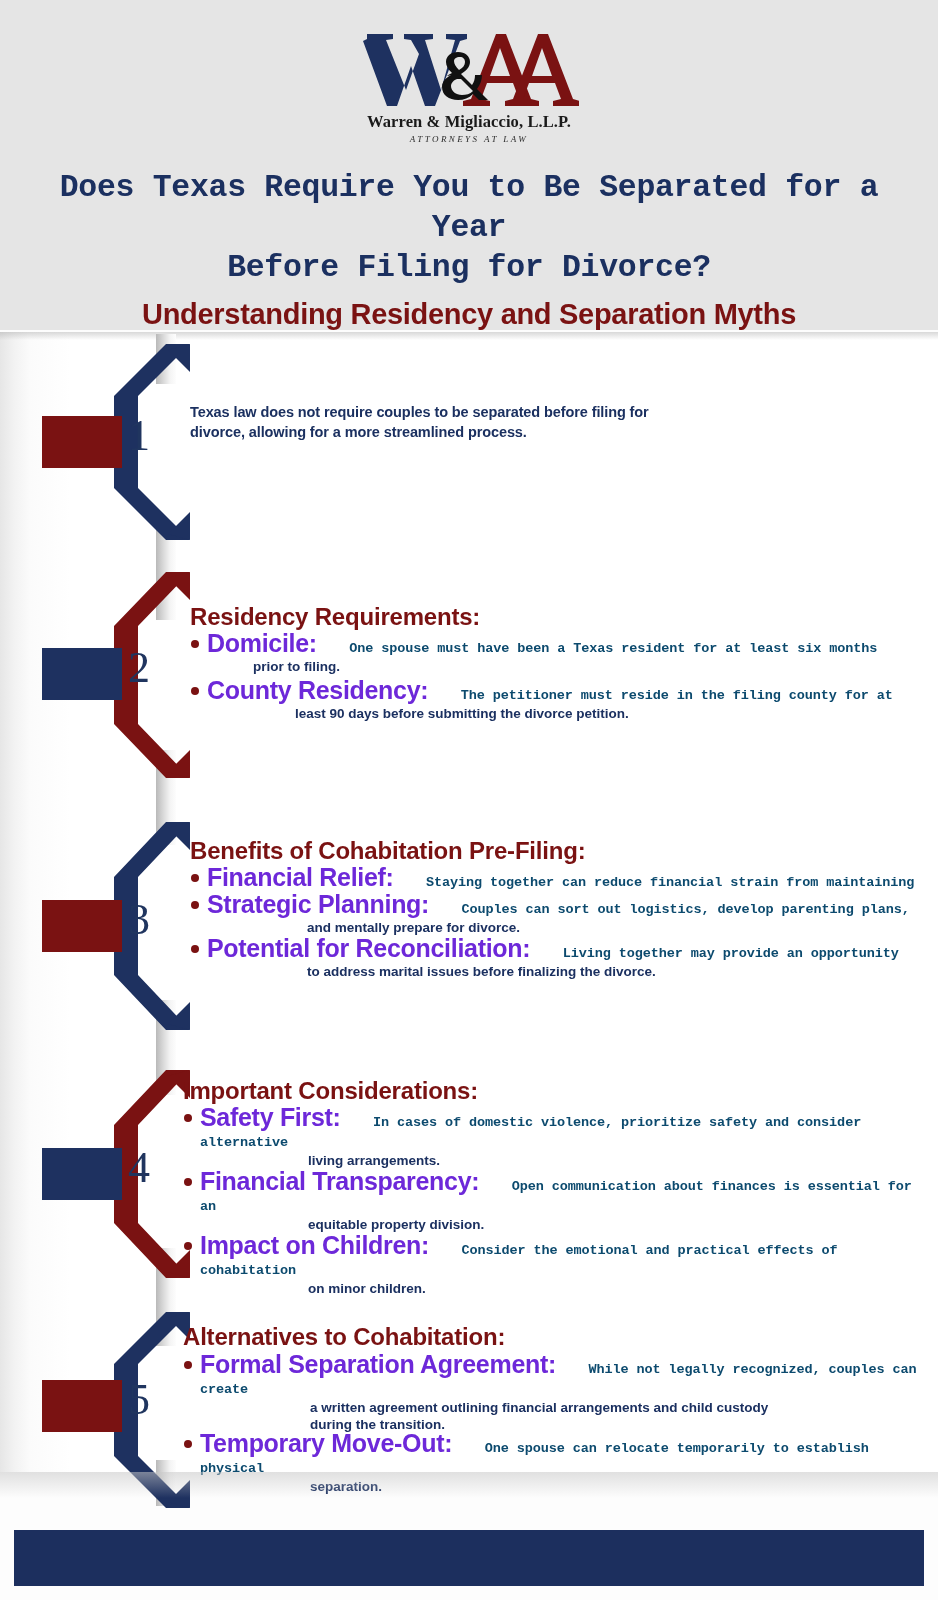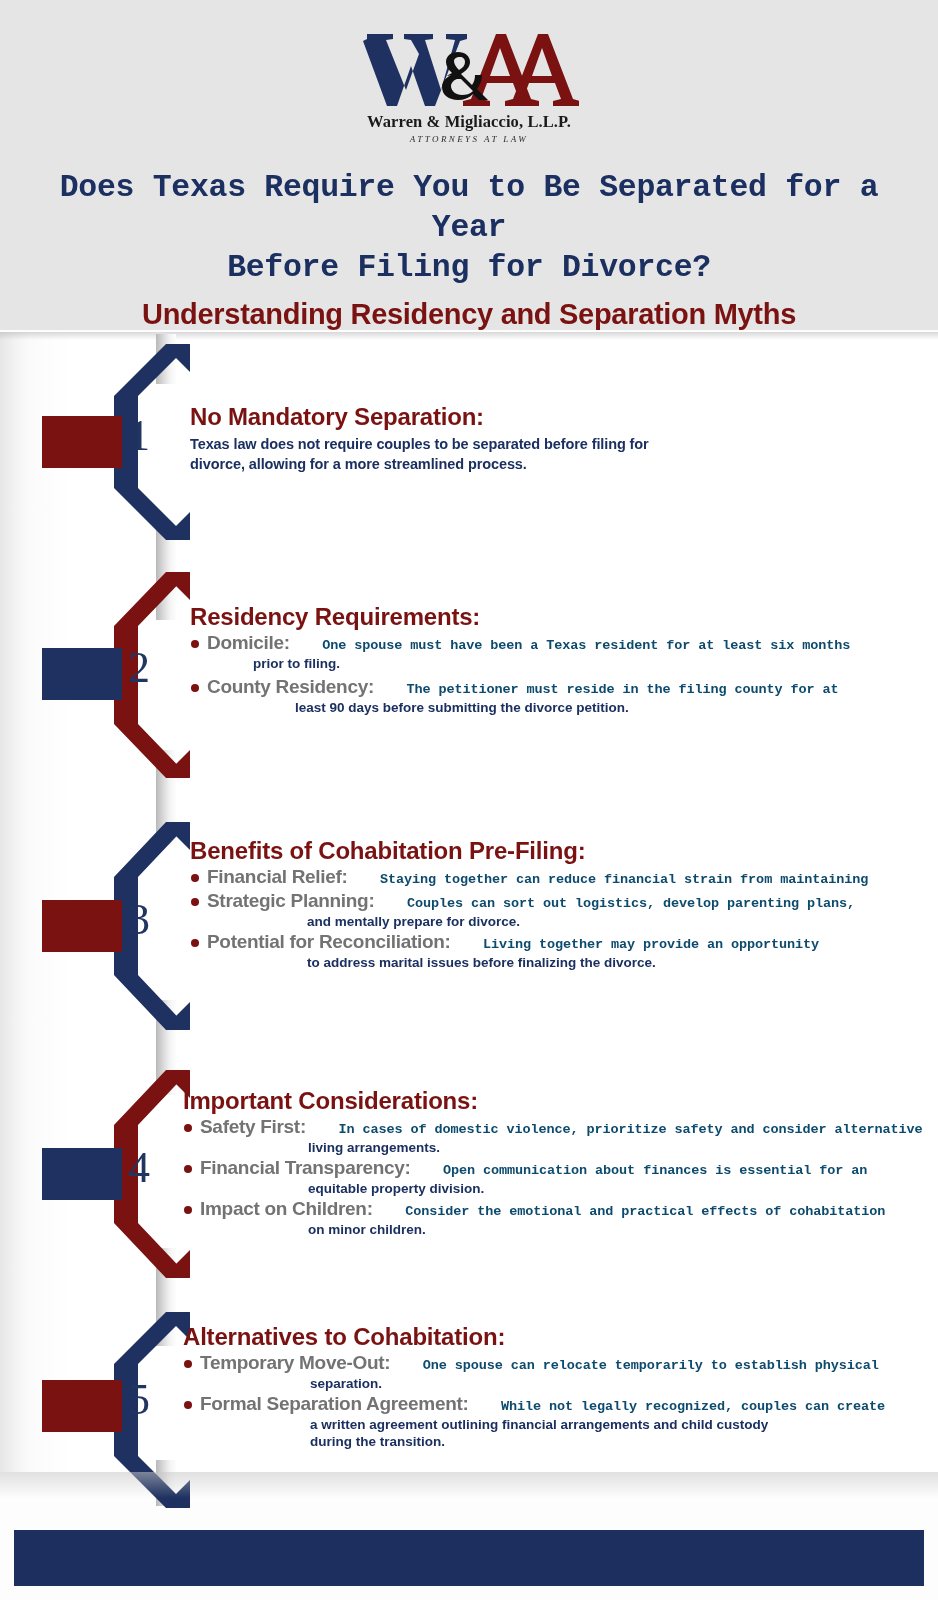--- a/index.html
+++ b/index.html
@@ -160,22 +160,22 @@
     left:1px;
     top:6px;
     width:8px;
     height:8px;
     border-radius:50%;
     background:#7a1212;
   }
   .blabel {
     font-family:"Liberation Sans", sans-serif;
     font-weight:bold;
-    font-size:19px;
-    color:#737373;
+    font-size:25px;
+    color:#6d28d9;
     letter-spacing:-0.3px;
   }
   .btext {
     font-family:Liberation Mono, monospace;
     font-weight:bold;
     font-size:13.5px;
     color:#0c4a6e;
     letter-spacing:-0.1px;
     margin-left:28px;
   }
@@ -262,21 +262,20 @@
     <div class="chev">
       <svg width="190" height="200" viewBox="0 0 190 200" xmlns="http://www.w3.org/2000/svg">
         <path d="M126 2 L150 2 L98 54 L98 146 L150 198 L126 198 L74 146 L74 54 Z" fill="#1e3160"></path>
         <path d="M150 2 L150 30 L128 8 Z" fill="#1e3160"></path>
         <path d="M150 198 L150 170 L128 192 Z" fill="#1e3160"></path>
       </svg>
     </div>
     <div class="numbox" style="left:42px; top:74px; background:#7a1212;"></div>
     <div class="stepnum" style="left:128px; top:72px;">1</div>
     <div class="content" style="left:190px; top:60px; width:700px;">
-      <div class="c-head">No Mandatory Separation:</div>
       <div class="plain" style="width:470px;">Texas law does not require couples to be separated before filing for divorce, allowing for a more streamlined process.</div>
     </div>
   </div>
 
   <div class="step" style="top:570px;height:210px;">
     <div class="chev">
       <svg width="190" height="210" viewBox="0 0 190 210" xmlns="http://www.w3.org/2000/svg">
         <path d="M126 2 L150 2 L98 56 L98 154 L150 208 L126 208 L74 154 L74 56 Z" fill="#7a1212"></path>
         <path d="M150 2 L150 30 L128 8 Z" fill="#7a1212"></path>
         <path d="M150 208 L150 180 L128 202 Z" fill="#7a1212"></path>
@@ -350,21 +349,21 @@
   <div class="step" style="top:1068px;height:212px;">
     <div class="chev">
       <svg width="190" height="212" viewBox="0 0 190 212" xmlns="http://www.w3.org/2000/svg">
         <path d="M126 2 L150 2 L98 57 L98 155 L150 210 L126 210 L74 155 L74 57 Z" fill="#7a1212"></path>
         <path d="M150 2 L150 30 L128 8 Z" fill="#7a1212"></path>
         <path d="M150 210 L150 182 L128 204 Z" fill="#7a1212"></path>
       </svg>
     </div>
     <div class="numbox" style="left:42px; top:80px; background:#1e3160;"></div>
     <div class="stepnum" style="left:128px; top:78px;">4</div>
-    <div class="content" style="left:183px; top:18px; width:745px;">
+    <div class="content" style="left:183px; top:8px; width:745px;">
       <div class="c-head">Important Considerations:</div>
       <ul class="bullets">
         <li class="bitem">
           <span class="dot"></span>
           <span class="bwrap">
             <span class="blabel">Safety First:</span>
             <span class="btext">In cases of domestic violence, prioritize safety and consider alternative</span>
           </span>
           <span class="cont" style="padding-left:108px;">living arrangements.</span>
         </li>
@@ -394,36 +393,36 @@
         <path d="M126 2 L150 2 L98 54 L98 146 L150 198 L126 198 L74 146 L74 54 Z" fill="#1e3160"></path>
         <path d="M150 2 L150 30 L128 8 Z" fill="#1e3160"></path>
         <path d="M150 198 L150 170 L128 192 Z" fill="#1e3160"></path>
       </svg>
     </div>
     <div class="numbox" style="left:42px; top:70px; background:#7a1212;"></div>
     <div class="stepnum" style="left:128px; top:68px;">5</div>
     <div class="content" style="left:183px; top:12px; width:740px;">
       <div class="c-head">Alternatives to Cohabitation:</div>
       <ul class="bullets">
+        <li class="bitem" style="margin-top:3px;">
+          <span class="dot"></span>
+          <span class="bwrap">
+            <span class="blabel">Formal Separation Agreement:</span>
+            <span class="btext">While not legally recognized, couples can create</span>
+          </span>
+          <span class="cont" style="padding-left:110px; width:580px;">a written agreement outlining financial arrangements and child custody during the transition.</span>
+        </li>
         <li class="bitem">
           <span class="dot"></span>
           <span class="bwrap">
             <span class="blabel">Temporary Move-Out:</span>
             <span class="btext">One spouse can relocate temporarily to establish physical</span>
           </span>
           <span class="cont" style="padding-left:110px;">separation.</span>
         </li>
-        <li class="bitem" style="margin-top:3px;">
-          <span class="dot"></span>
-          <span class="bwrap">
-            <span class="blabel">Formal Separation Agreement:</span>
-            <span class="btext">While not legally recognized, couples can create</span>
-          </span>
-          <span class="cont" style="padding-left:110px; width:580px;">a written agreement outlining financial arrangements and child custody during the transition.</span>
-        </li>
       </ul>
     </div>
   </div>
 
   <div class="footer-shade"></div>
   <div class="footer-bar"></div>
 
 </div>
 
 </body></html>

